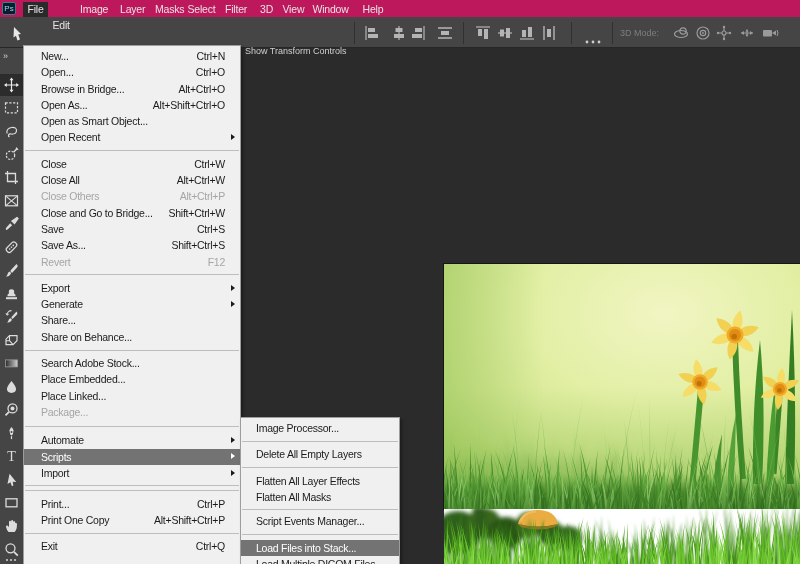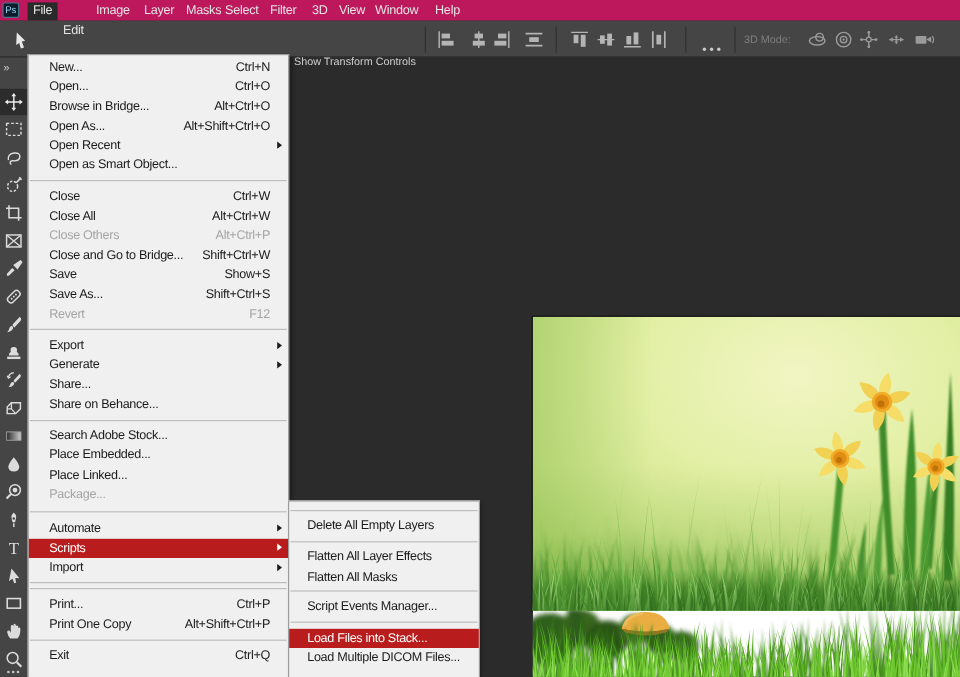--- a/index.html
+++ b/index.html
@@ -13,21 +13,21 @@
 #img2 { position:absolute; left:444px; top:509px; width:356px; height:55px; z-index:1; }
 #menu { position:absolute; left:23px; top:17px; width:218px; height:533px; background:#f0f0f0;
   border:1px solid #9d9d9d; padding-top:2px; box-shadow:2px 2px 3px rgba(0,0,0,0.35); z-index:4;margin-top:28px; }
 #submenu { position:absolute; left:240px; top:417px; width:160px; height:160px; background:#f0f0f0;
   border:1px solid #9d9d9d; padding-top:2px; box-shadow:2px 2px 3px rgba(0,0,0,0.35); z-index:5; }
 .mi { position:relative; height:16.3px; line-height:16.4px; font-size:10.5px; letter-spacing:-0.25px;
   color:#1b1b1b; padding:0 15px 0 17px; white-space:nowrap; }
 #submenu .mi { padding-left:15px; }
 .mi .sc { position:absolute; right:15px; }
 .mi.dis { color:#a5a5a5; }
-.mi.sel { background:#b91c1c; color:#ffffff; }
+.mi.sel { background:#737373; color:#ffffff; }
 .sep { height:0; border-top:1px solid #bdbdbd; margin:4.5px 1px; }
 .ar { position:absolute; right:5px; top:4.8px; width:0; height:0;
   border-left:4px solid #1b1b1b; border-top:3.4px solid transparent; border-bottom:3.4px solid transparent; }
 .mi.sel .ar { border-left-color:#ffffff; }
 </style></head>
 <body>
 <div id="paste"></div>
 <div id="menubar">
     <div style="position:absolute;left:2px;top:2px;width:14px;height:13px;background:#0b1d2b;border:1px solid #44788f;border-radius:2px;color:#9ed6f2;font-size:8px;text-align:center;line-height:11px;">Ps</div>
     <div style="position:absolute;left:23px;top:2px;width:25px;height:15px;background:#2a2a2a;"></div>
@@ -1709,28 +1709,28 @@
       <path d="M343.4,58.0 Q345.9,33.2 351.0,12.9 Q346.9,33.2 345.0,58.0 Z" fill="#7ed23d"></path>
       <path d="M335.0,58.0 Q334.8,32.8 331.5,12.3 Q335.9,32.8 336.8,58.0 Z" fill="#8edd52"></path>
       <path d="M323.4,58.0 Q325.9,47.6 331.6,39.2 Q326.6,47.6 324.6,58.0 Z" fill="#7ed23d"></path>
       <path d="M250.8,58.0 Q252.5,38.2 255.1,21.9 Q253.4,38.2 252.3,58.0 Z" fill="#7ed23d"></path>
     </svg></div>
 <div id="menu">
     <div class="mi "><span class="lb">New...</span><span class="sc">Ctrl+N</span></div>
     <div class="mi "><span class="lb">Open...</span><span class="sc">Ctrl+O</span></div>
     <div class="mi "><span class="lb">Browse in Bridge...</span><span class="sc">Alt+Ctrl+O</span></div>
     <div class="mi "><span class="lb">Open As...</span><span class="sc">Alt+Shift+Ctrl+O</span></div>
+    <div class="mi "><span class="lb">Open as Smart Object...</span></div>
     <div class="mi "><span class="lb">Open Recent</span><span class="ar"></span></div>
-    <div class="mi "><span class="lb">Open as Smart Object...</span></div>
     <div class="sep"></div>
     <div class="mi "><span class="lb">Close</span><span class="sc">Ctrl+W</span></div>
     <div class="mi "><span class="lb">Close All</span><span class="sc">Alt+Ctrl+W</span></div>
     <div class="mi dis"><span class="lb">Close Others</span><span class="sc">Alt+Ctrl+P</span></div>
     <div class="mi "><span class="lb">Close and Go to Bridge...</span><span class="sc">Shift+Ctrl+W</span></div>
-    <div class="mi "><span class="lb">Save</span><span class="sc">Show+S</span></div>
+    <div class="mi "><span class="lb">Save</span><span class="sc">Ctrl+S</span></div>
     <div class="mi "><span class="lb">Save As...</span><span class="sc">Shift+Ctrl+S</span></div>
     <div class="mi dis"><span class="lb">Revert</span><span class="sc">F12</span></div>
     <div class="sep"></div>
     <div class="mi "><span class="lb">Export</span><span class="ar"></span></div>
     <div class="mi "><span class="lb">Generate</span><span class="ar"></span></div>
     <div class="mi "><span class="lb">Share...</span></div>
     <div class="mi "><span class="lb">Share on Behance...</span></div>
     <div class="sep"></div>
     <div class="mi "><span class="lb">Search Adobe Stock...</span></div>
     <div class="mi "><span class="lb">Place Embedded...</span></div>
@@ -1741,20 +1741,21 @@
     <div class="mi sel"><span class="lb">Scripts</span><span class="ar"></span></div>
     <div class="mi "><span class="lb">Import</span><span class="ar"></span></div>
     <div class="sep" style="margin:3.5px 1px;"></div>
     <div class="sep"></div>
     <div class="mi "><span class="lb">Print...</span><span class="sc">Ctrl+P</span></div>
     <div class="mi "><span class="lb">Print One Copy</span><span class="sc">Alt+Shift+Ctrl+P</span></div>
     <div class="sep"></div>
     <div class="mi "><span class="lb">Exit</span><span class="sc">Ctrl+Q</span></div>
   </div>
 <div id="submenu">
+    <div class="mi "><span class="lb">Image Processor...</span></div>
     <div class="sep"></div>
     <div class="mi "><span class="lb">Delete All Empty Layers</span></div>
     <div class="sep"></div>
     <div class="mi "><span class="lb">Flatten All Layer Effects</span></div>
     <div class="mi "><span class="lb">Flatten All Masks</span></div>
     <div class="sep" style="margin:3.5px 1px;"></div>
     <div class="mi "><span class="lb">Script Events Manager...</span></div>
     <div class="sep" style="margin:4.8px 1px;"></div>
     <div class="mi sel"><span class="lb">Load Files into Stack...</span></div>
     <div class="mi "><span class="lb">Load Multiple DICOM Files...</span></div>

